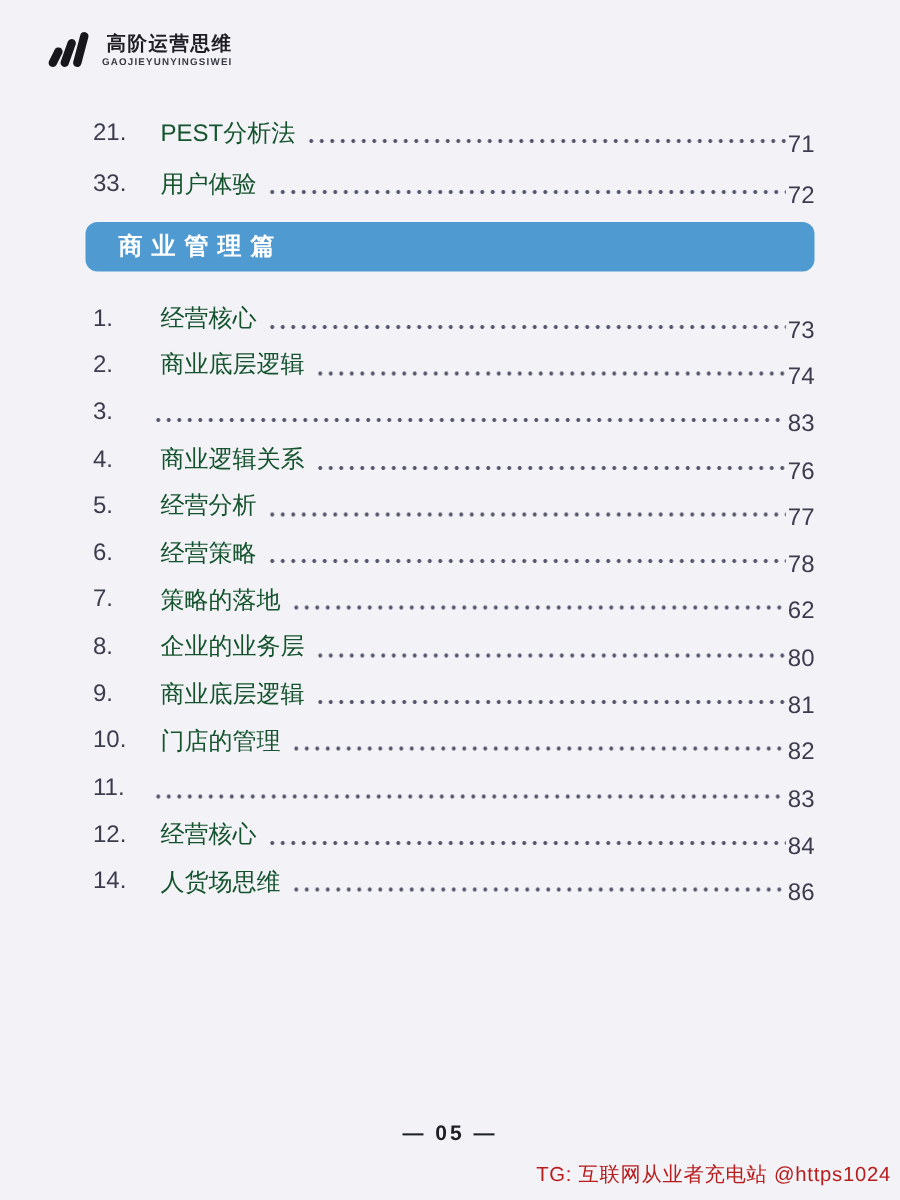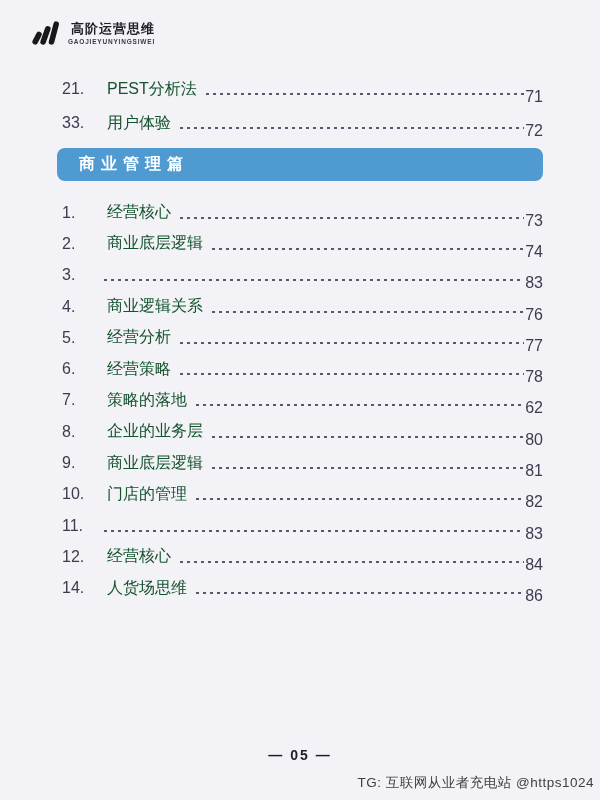--- a/index.html
+++ b/index.html
@@ -43,21 +43,21 @@
     font-size:16px; font-weight:bold; letter-spacing:6px;
   }
 
   
   .footer-page {
     position:absolute; left:0; right:0; top:747px;
     text-align:center; font-size:14px; font-weight:600; color:#1e1e26; letter-spacing:2px;
   }
   .watermark {
     position:absolute; right:6px; top:774px;
-    font-size:13.5px; color:#404040; letter-spacing:0.5px;
+    font-size:13.5px; color:#b91c1c; letter-spacing:0.5px;
   }
 </style>
 </head>
 <body>
 
 <div class="page">
 
   <div class="brand">
     <svg class="brand-mark" viewBox="0 0 32 30" aria-hidden="true">
       <path d="M5.5 24.5 L9.5 16.5" stroke="#17171c" stroke-width="6" stroke-linecap="round" fill="none"></path>

